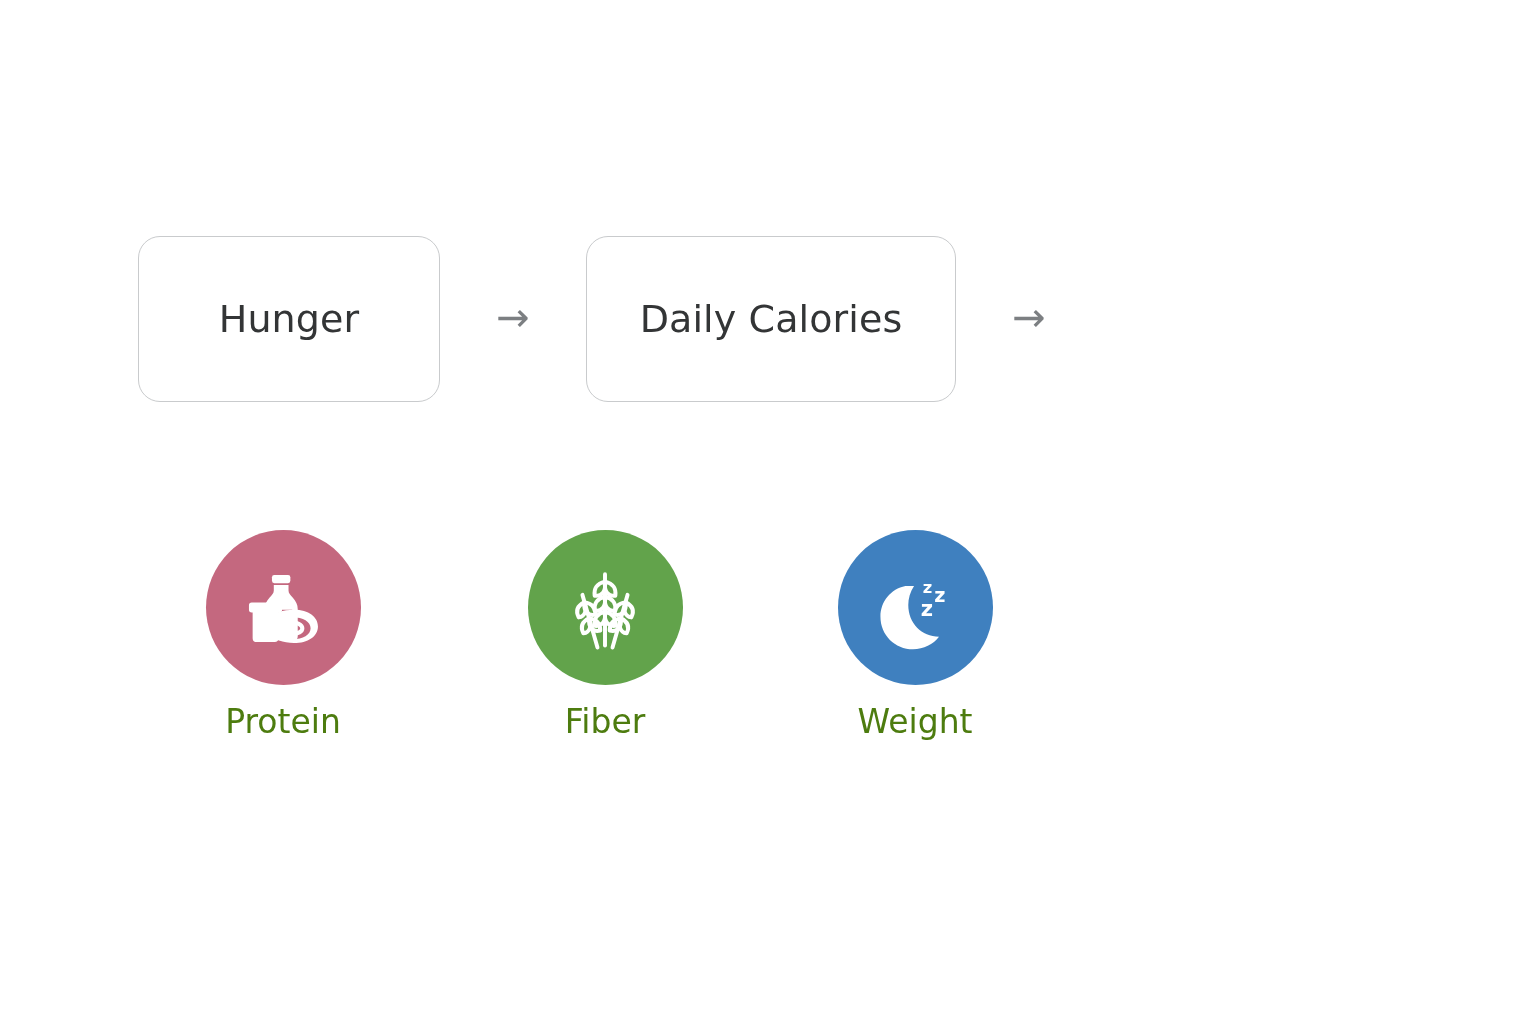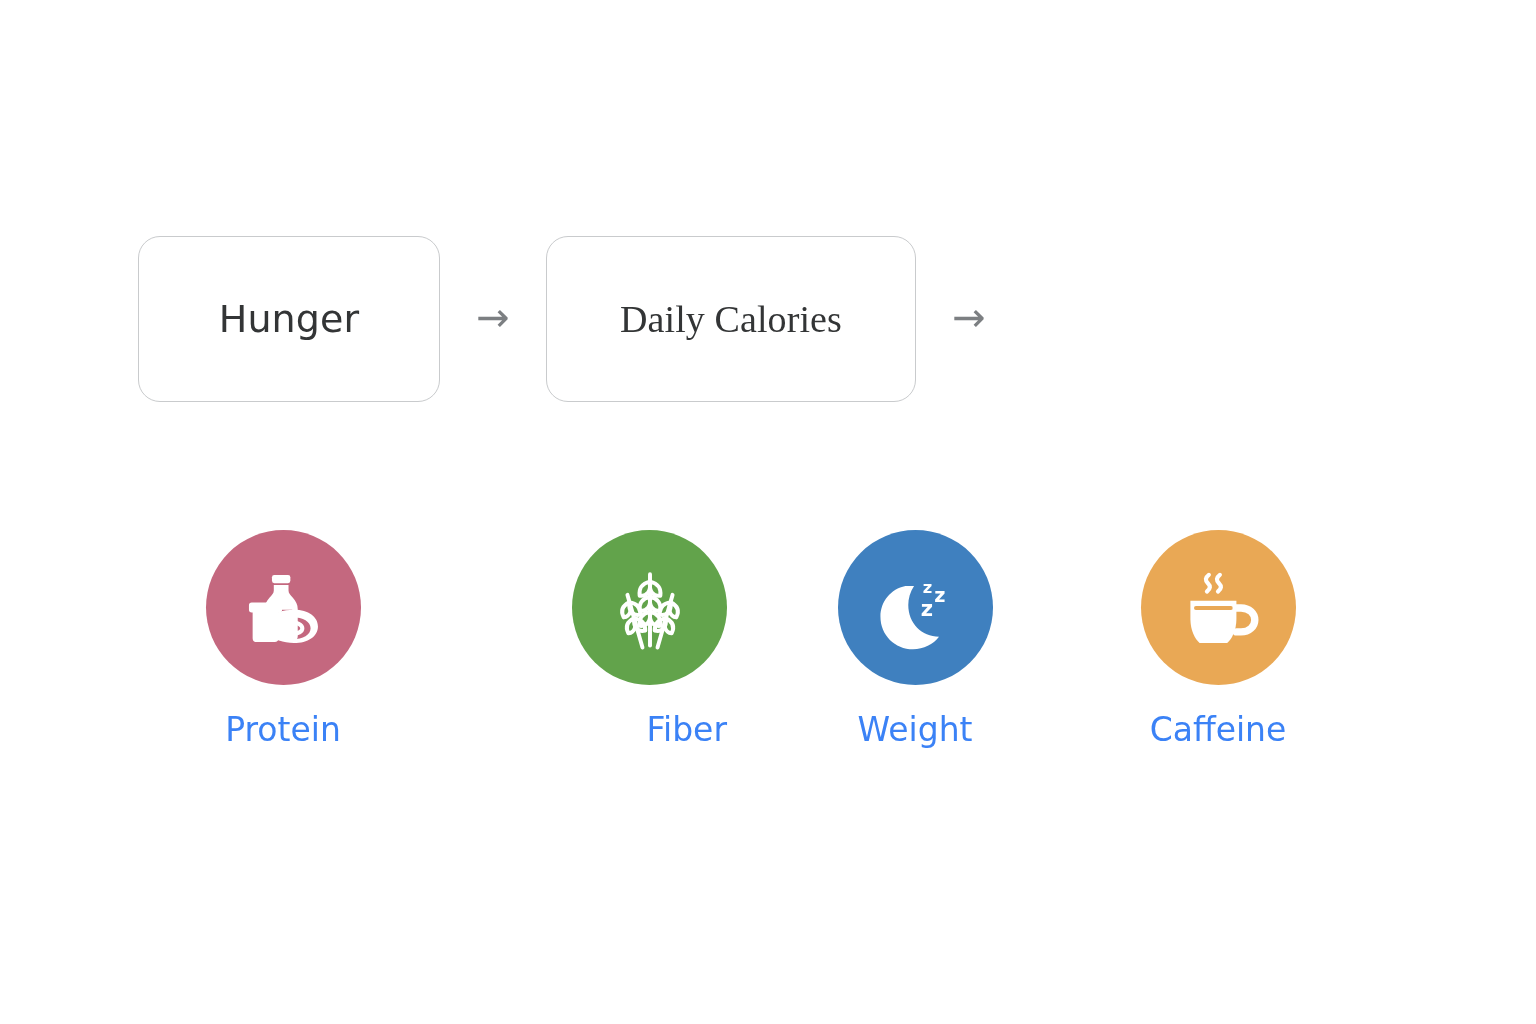--- a/index.html
+++ b/index.html
@@ -18,20 +18,21 @@
   
   #flow-row {
     position: absolute;
     left: 138px;
     top: 236px;
     width: 1262px;
     height: 166px;
     display: flex;
     align-items: center;
     justify-content: flex-start;
+    gap: 20px;
   }
 
   .flow-box {
     border: 1.4px solid #c9cbcd;
     border-radius: 22px;
     background: #ffffff;
     display: flex;
     align-items: center;
     justify-content: center;
     text-align: center;
@@ -40,21 +41,21 @@
   }
   .flow-box .box-label {
     font-size: 38px;
     color: #333536;
     line-height: 1.18;
     letter-spacing: 0.1px;
     padding: 0 14px;
   }
 
   #flow-box-0 { width: 302px; }
-  #flow-box-1 { width: 370px; font-family: Liberation Serif, serif; }
+  #flow-box-1 { width: 370px; }
   #flow-box-2 { width: 382px; }
 
   .flow-arrow {
     font-size: 40px;
     color: #7c7f82;
     line-height: 1;
     width: 106px;
     text-align: center;
     flex: 0 0 106px;
     margin-top: -4px;
@@ -71,38 +72,38 @@
 
   .factor {
     position: absolute;
     width: 200px;
     top: 0;
     display: flex;
     flex-direction: column;
     align-items: center;
   }
   #factor-protein  { left: 43px; }
-  #factor-fiber    { left: 387px; align-items: flex-end; }
+  #factor-fiber    { left: 365px; }
   #factor-sleep    { left: 675px; }
   #factor-caffeine { left: 978px; }
 
   .factor-circle {
     width: 155px;
     height: 155px;
     border-radius: 50%;
     display: flex;
     align-items: center;
     justify-content: center;
   }
   .factor-circle svg { display: block; }
 
   .factor-label {
-    margin-top: 28px;
+    margin-top: 20px;
     font-size: 33px;
-    color: #3b82f6;
+    color: #4d7c0f;
     line-height: 1;
     white-space: nowrap;
   }
 </style>
 </head>
 <body>
 
 <div id="flow-row">
 
   <div class="flow-box" id="flow-box-0">
@@ -182,34 +183,14 @@
 
           <text x="58" y="34" font-family="DejaVu Sans, Liberation Sans, sans-serif" font-size="17" font-weight="bold" fill="#ffffff">z</text>
           <text x="70" y="44" font-family="DejaVu Sans, Liberation Sans, sans-serif" font-size="20" font-weight="bold" fill="#ffffff">z</text>
           <text x="56" y="58" font-family="DejaVu Sans, Liberation Sans, sans-serif" font-size="22" font-weight="bold" fill="#ffffff">z</text>
         </svg>
       </span>
     </div>
     <div class="factor-label">Weight</div>
   </div>
 
-  <div class="factor" id="factor-caffeine">
-    <div class="factor-circle" style="background:#e9a855">
-      <span>
-        <svg width="92" height="92" viewBox="0 0 100 100">
-
-          <g fill="none" stroke="#ffffff" stroke-width="4.6" stroke-linecap="round">
-            <path d="M40 14 c-4 3 -4 6 -1 9 c3 3 3 6 -1 9"></path>
-            <path d="M52 14 c-4 3 -4 6 -1 9 c3 3 3 6 -1 9"></path>
-          </g>
-
-          <path d="M20 42 h50 v20 c0 12 -5 22 -10 26 H30 c-5 -4 -10 -14 -10 -26 z" fill="#ffffff"></path>
-
-          <path d="M26 50 h38" stroke="#e9a855" stroke-width="4.2" stroke-linecap="round" fill="none"></path>
-
-          <path d="M70 50 h5 c9 0 15 6 15 13 c0 7 -6 13 -15 13 h-5" fill="none" stroke="#ffffff" stroke-width="8" stroke-linecap="round"></path>
-        </svg>
-      </span>
-    </div>
-    <div class="factor-label">Caffeine</div>
-  </div>
 
 </div>
 
 </body></html>

